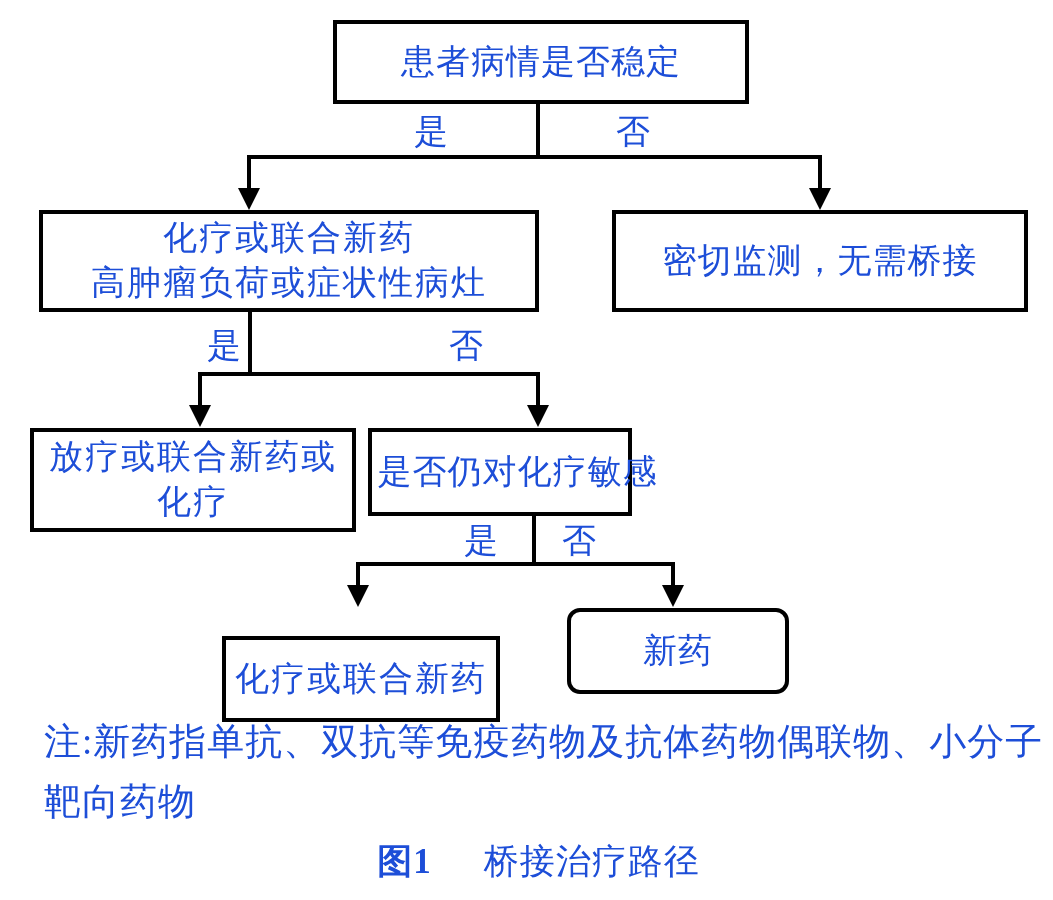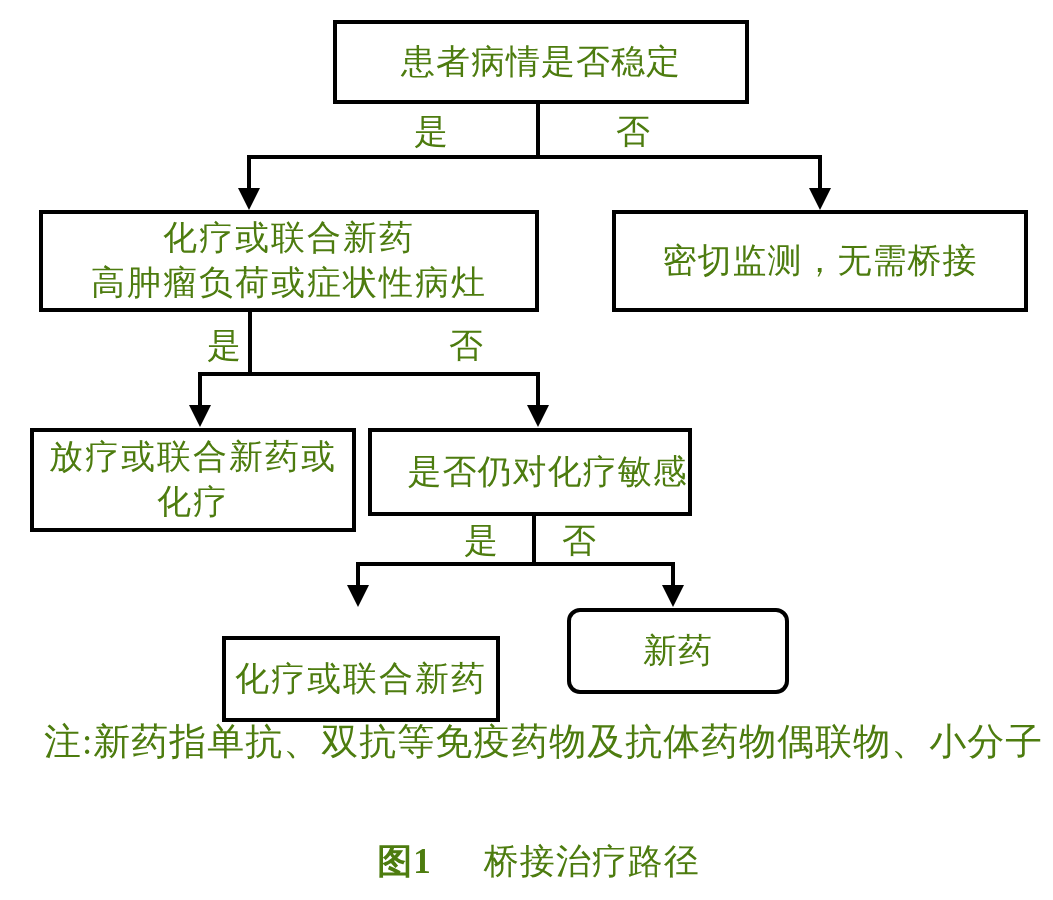--- a/index.html
+++ b/index.html
@@ -6,21 +6,21 @@
     margin: 0;
     padding: 0;
     background: #ffffff;
   }
   .canvas {
     position: relative;
     width: 1053px;
     height: 900px;
     background: #ffffff;
     font-family: "Liberation Serif", "DejaVu Serif", serif;
-    color: #4d7c0f;
+    color: #1d4ed8;
     overflow: hidden;
   }
   .edges {
     position: absolute;
     left: 0;
     top: 0;
     width: 1053px;
     height: 900px;
   }
   .node {
@@ -35,21 +35,21 @@
     text-align: center;
     font-size: 34px;
     letter-spacing: 1px;
     line-height: 1.32;
     white-space: nowrap;
   }
   .node-stable   { left: 333px; top: 20px;  width: 416px; height: 84px;  }
   .node-mass     { left: 39px;  top: 210px; width: 500px; height: 102px; letter-spacing: 2px; }
   .node-monitor  { left: 612px; top: 210px; width: 416px; height: 102px; }
   .node-radio    { left: 30px;  top: 428px; width: 326px; height: 104px; letter-spacing: 2px; text-align: center; }
-  .node-sens     { left: 368px; top: 428px; width: 324px; height: 88px; padding-left: 35px;  }
+  .node-sens     { left: 368px; top: 428px; width: 264px; height: 88px; padding-left: 35px;  }
   .node-chemo    { left: 222px; top: 608px; width: 278px; height: 86px;  letter-spacing: 2px; margin-top: 28px; }
   .node-novel    { left: 567px; top: 608px; width: 222px; height: 86px; border-radius: 13px;  }
   .edge-label {
     position: absolute;
     transform: translate(-50%, -50%);
     font-size: 34px;
     line-height: 1;
   }
   .lbl-yes1 { left: 431px; top: 132px; }
   .lbl-no1  { left: 633px; top: 132px; }
@@ -133,19 +133,20 @@
 
   <span class="edge-label lbl-yes1">是</span>
   <span class="edge-label lbl-no1">否</span>
   <span class="edge-label lbl-yes2">是</span>
   <span class="edge-label lbl-no2">否</span>
   <span class="edge-label lbl-yes3">是</span>
   <span class="edge-label lbl-no3">否</span>
 
   <div class="note">
     <div>注:新药指单抗、双抗等免疫药物及抗体药物偶联物、小分子</div>
+    <div>靶向药物</div>
   </div>
 
   <div class="caption">
     <span class="fig-label">图1</span><span>桥接治疗路径</span>
   </div>
 
 </div>
 
 </body></html>

